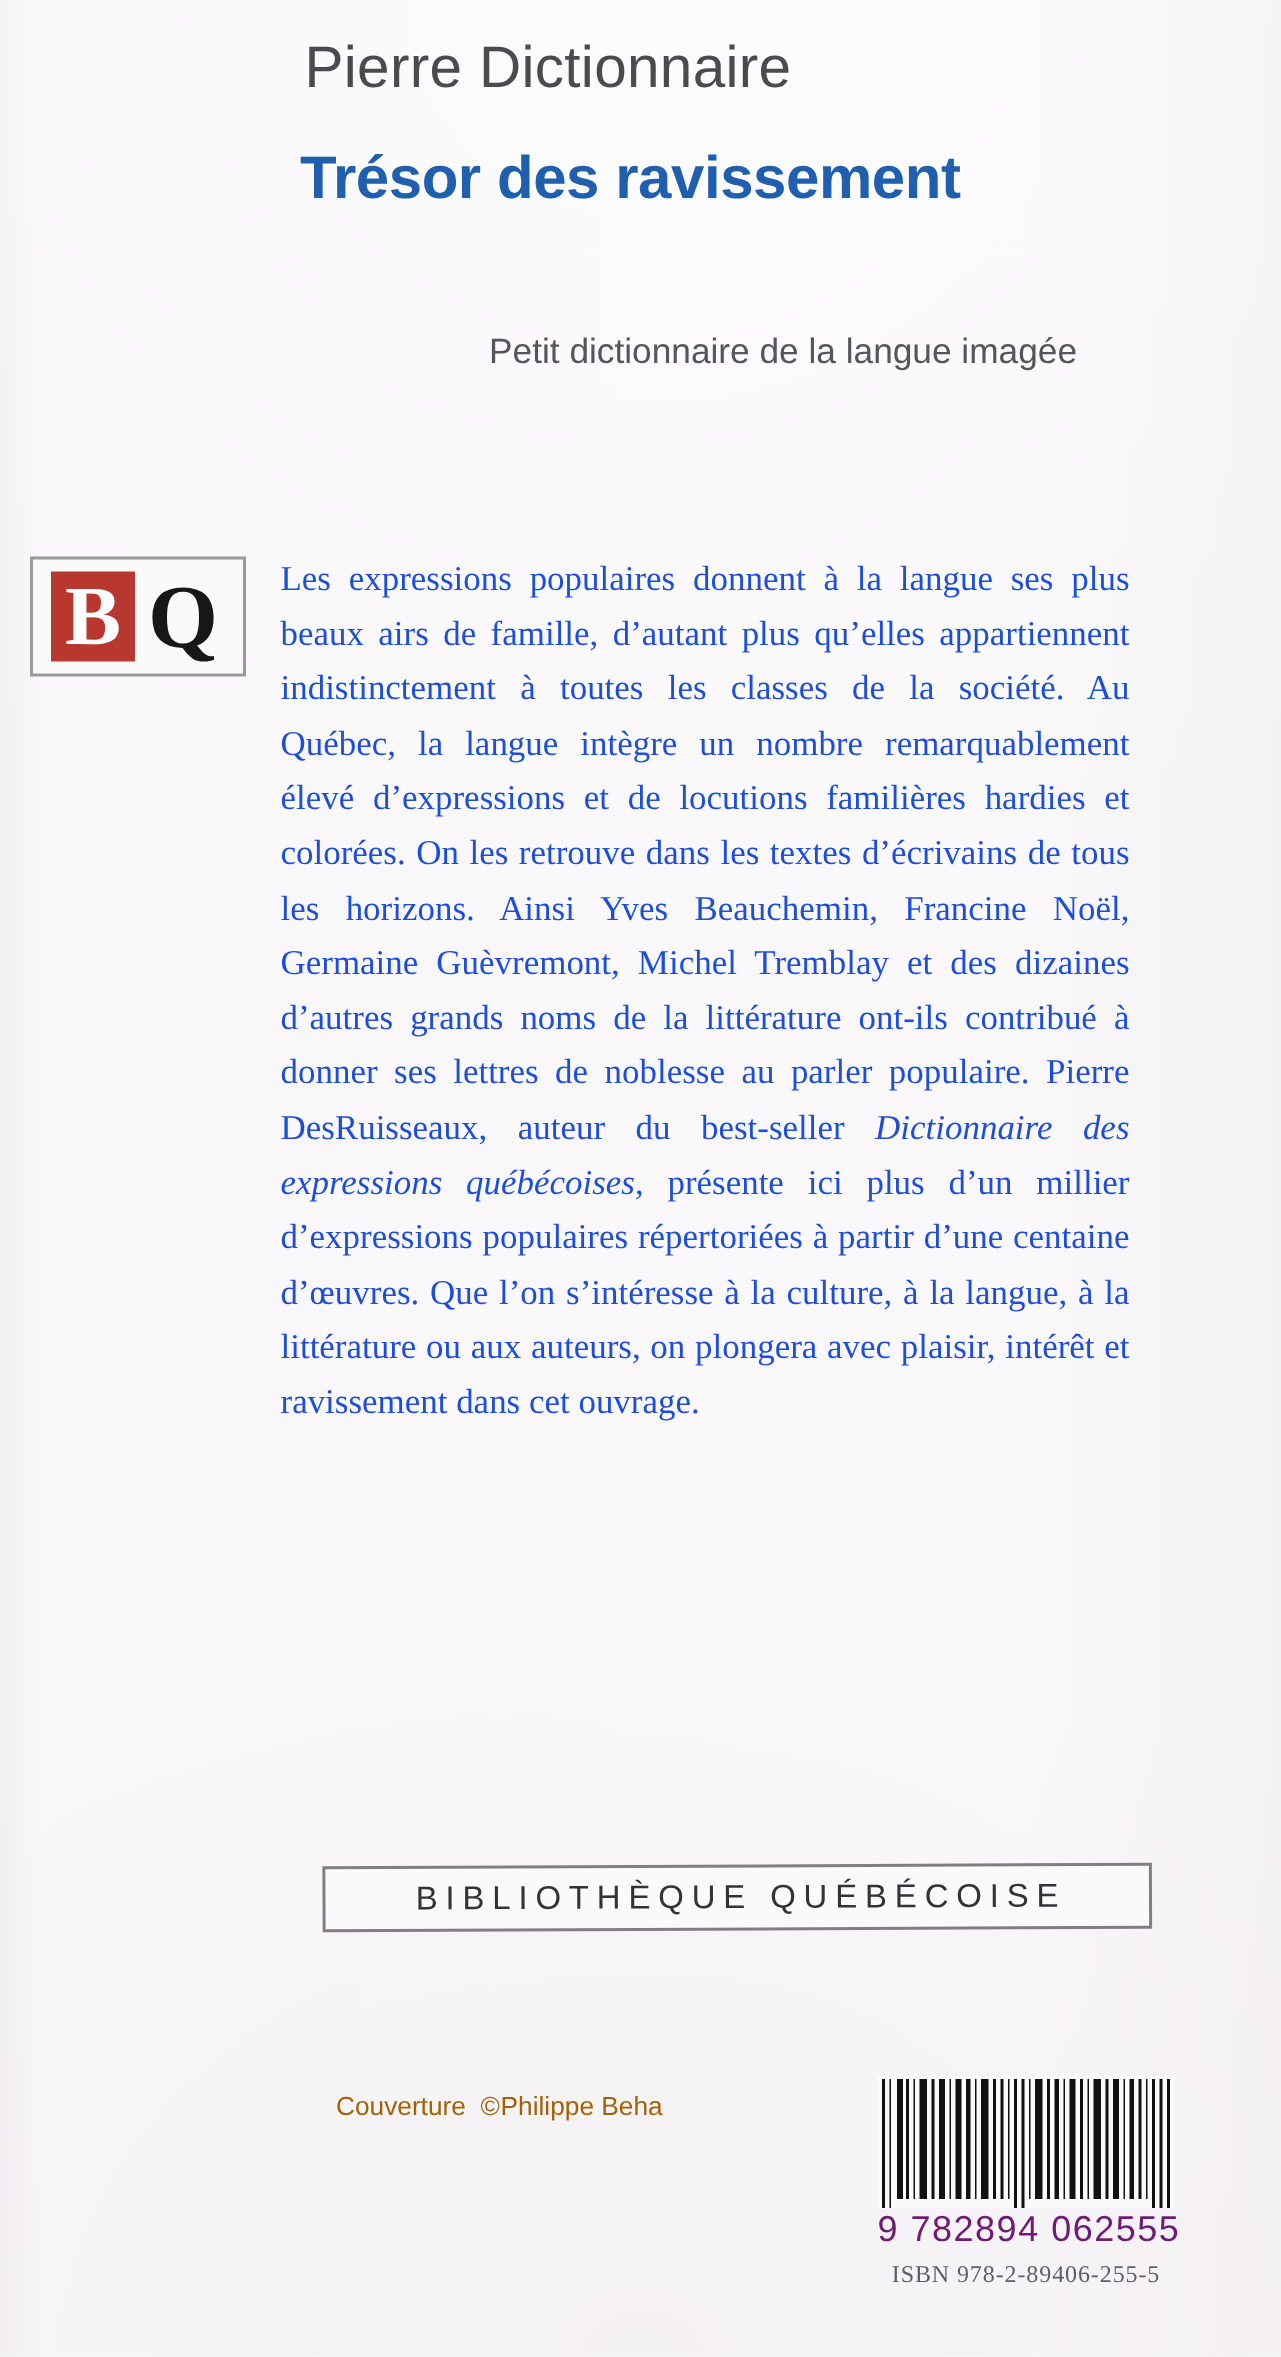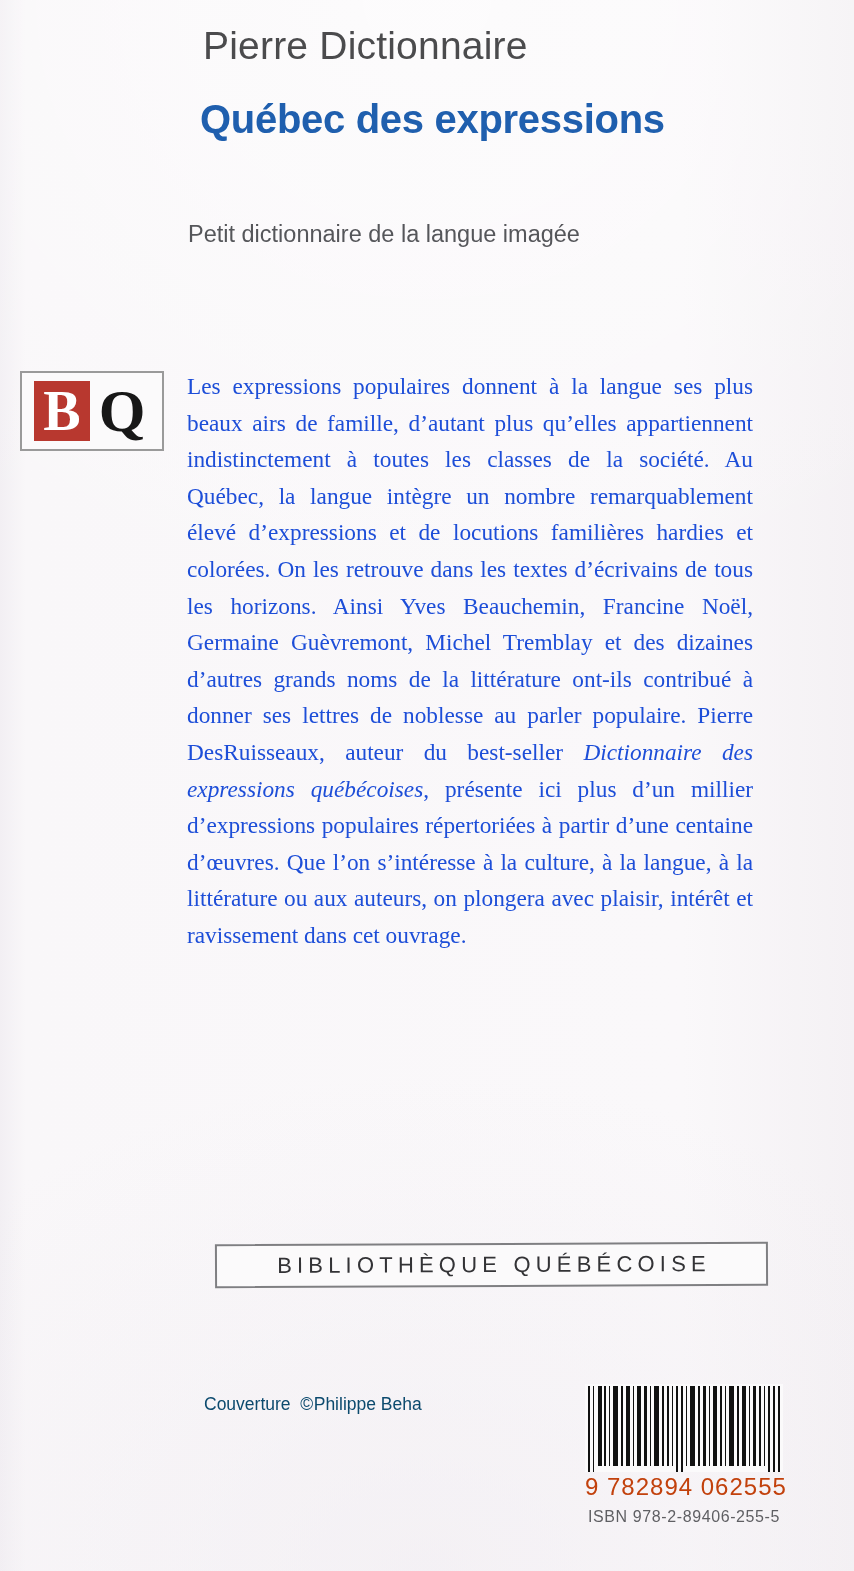--- a/index.html
+++ b/index.html
@@ -57,27 +57,28 @@
     width: 530px;
     font-size: 40px;
     font-weight: bold;
     line-height: 1.30;
     color: #1f5fae;
     letter-spacing: -0.3px;
   }
 
   .subtitle {
     position: absolute;
-    left: 188px;
+    left: 198px;
     top: 218px;
     width: 520px;
     font-size: 23.5px;
     font-weight: 300;
     line-height: 1.42;
     color: #55565a;
+    text-align: right;
   }
 
   
   .bq-logo {
     position: absolute;
     left: 20px;
     top: 371px;
     width: 144px;
     height: 80px;
     border: 2px solid #9a9a9a;
@@ -164,25 +165,25 @@
     font-weight: 400;
     letter-spacing: 5.2px;
     color: #333336;
     white-space: nowrap;
     padding-left: 5px;
   }
 
   
   .credit {
     position: absolute;
-    left: 204px;
+    left: 224px;
     top: 1394px;
     font-size: 17.5px;
     font-weight: 300;
-    color: #0c4a6e;
+    color: #a16207;
     white-space: nowrap;
   }
   .credit .copy { letter-spacing: 0.5px; }
 
   
   .barcode-wrap {
     position: absolute;
     left: 585px;
     top: 1384px;
     width: 198px;
@@ -190,48 +191,48 @@
   .barcode-bars {
     height: 88px;
     width: 198px;
     display: block;
   }
   .barcode-digits {
     margin-top: 1px;
     font-family: "Liberation Sans", sans-serif;
     font-size: 24px;
     letter-spacing: 1px;
-    color: #c2410c;
+    color: #701a75;
     text-align: right;
     white-space: nowrap;
   }
   .isbn {
     position: absolute;
     left: 585px;
     top: 1508px;
     width: 198px;
     text-align: center;
-    font-family: Liberation Sans, sans-serif;
+    font-family: Liberation Serif, serif;
     font-size: 16px;
     letter-spacing: 0.6px;
     color: #5f5f63;
     white-space: nowrap;
   }
 </style>
 </head>
 <body>
 
 <div class="page"></div>
 
 <div class="content">
 
   <div class="author">Pierre Dictionnaire</div>
 
   <div class="title">
-    <span>Québec des expressions</span><br>
+    <span>Trésor des ravissement</span><br>
   </div>
 
   <div class="subtitle">
     <span>Petit dictionnaire de la langue imagée</span><br>
   </div>
 
   <div class="bq-logo">
     <div class="bq-inner">
       <div class="bq-red"></div>
       <div class="bq-b">B</div>

